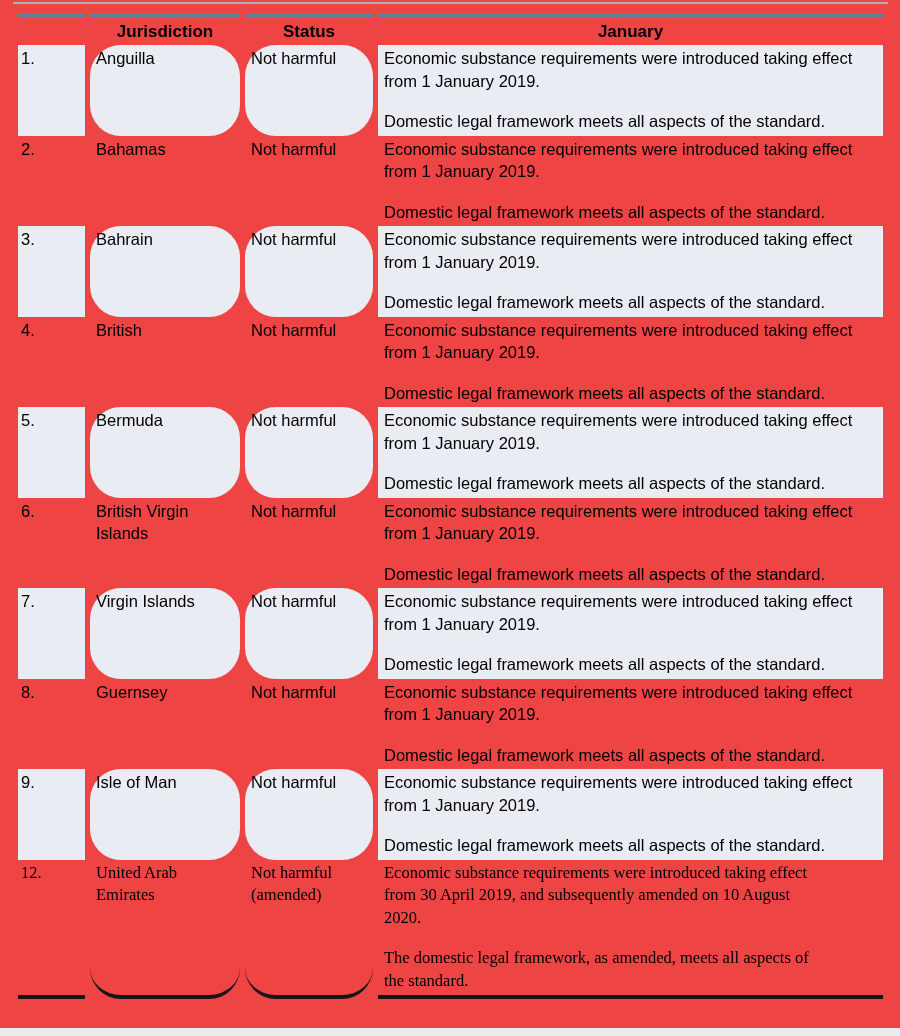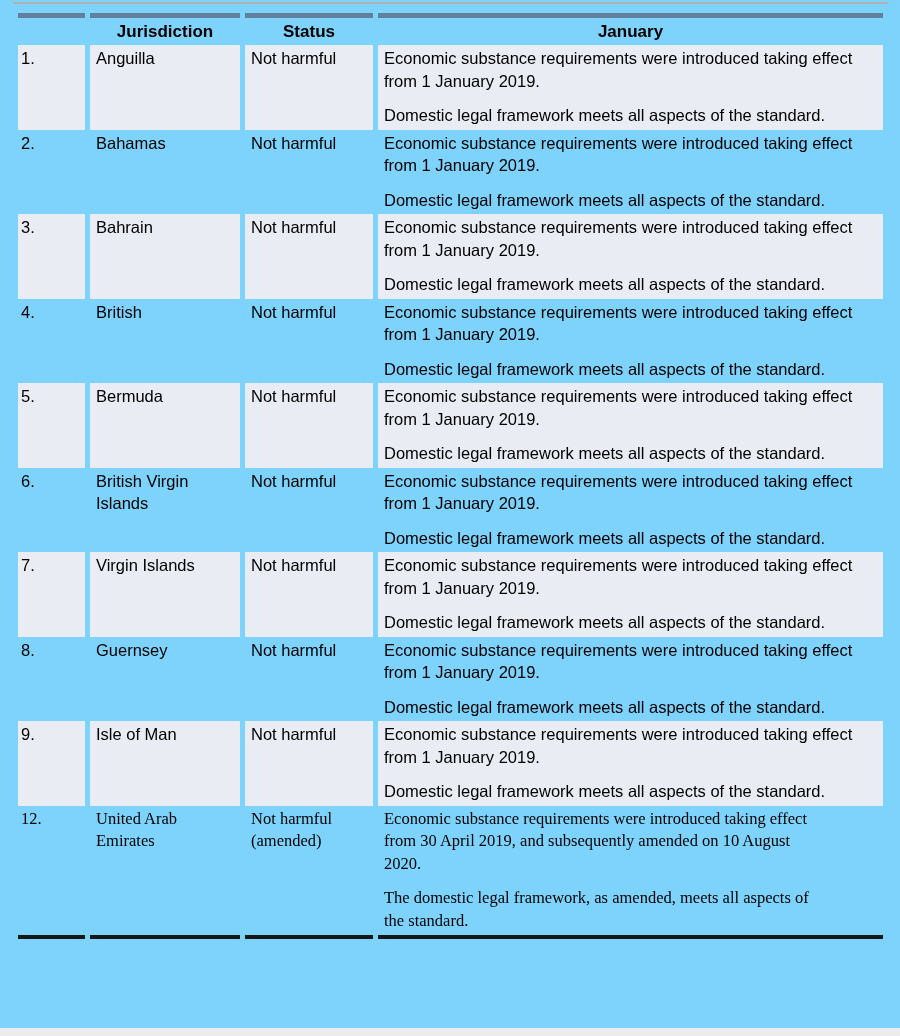--- a/index.html
+++ b/index.html
@@ -7,21 +7,21 @@
     padding: 0;
     background: #ffffff;
     font-family: "Liberation Sans", sans-serif;
     color: #000000;
   }
   .page {
     position: relative;
     width: 900px;
     height: 1036px;
     overflow: hidden;
-    background: #7dd3fc;
+    background: #ef4444;
   }
   .top-rule {
     position: absolute;
     top: 2px;
     left: 13px;
     width: 875px;
     height: 2px;
     background: var(--rule-color, #b0b0b0);
   }
   table.results {
@@ -42,23 +42,23 @@
     padding: 3px 0 2px 0;
     line-height: 22px;
   }
   td {
     vertical-align: top;
     font-size: 16.5px;
     line-height: 22.5px;
     padding: 2px 6px 3px 6px;
   }
   td.num { padding-left: 3px; padding-right: 2px; }
-  td.jur, td.status { white-space: pre-line; }
+  td.jur, td.status { white-space: pre-line; border-radius: 31px; }
   .para { white-space: pre-line; }
-  .para + .para { margin-top: 12px; }
+  .para + .para { margin-top: 18px; }
   tr.shaded td { background: var(--shade-color, #e9edf3); }
   tbody tr:last-child td { border-bottom: 4px solid var(--bottom-color, #161616); font-family: Liberation Serif, serif; }
   .footer-strip {
     position: absolute;
     left: 0;
     bottom: 0;
     width: 900px;
     height: 8px;
     background: var(--strip-color, #ececec);
   }

